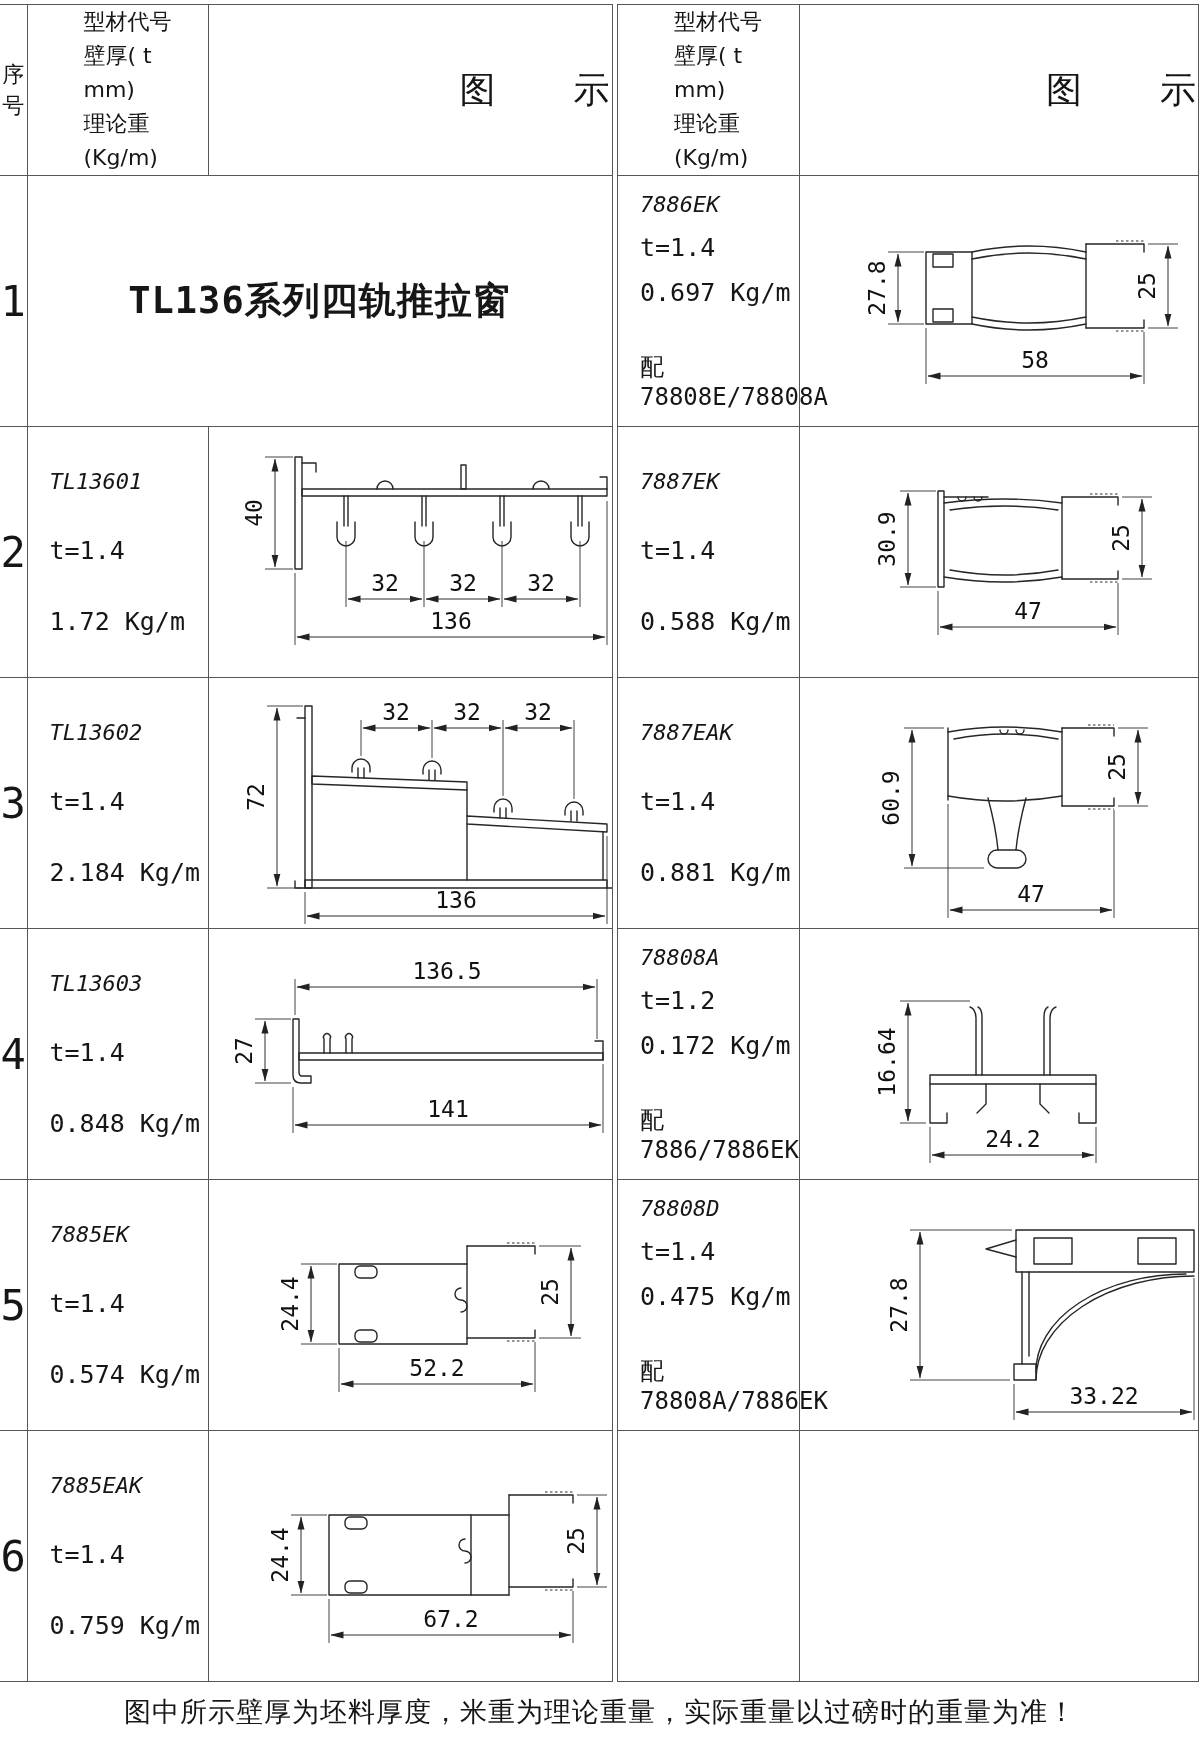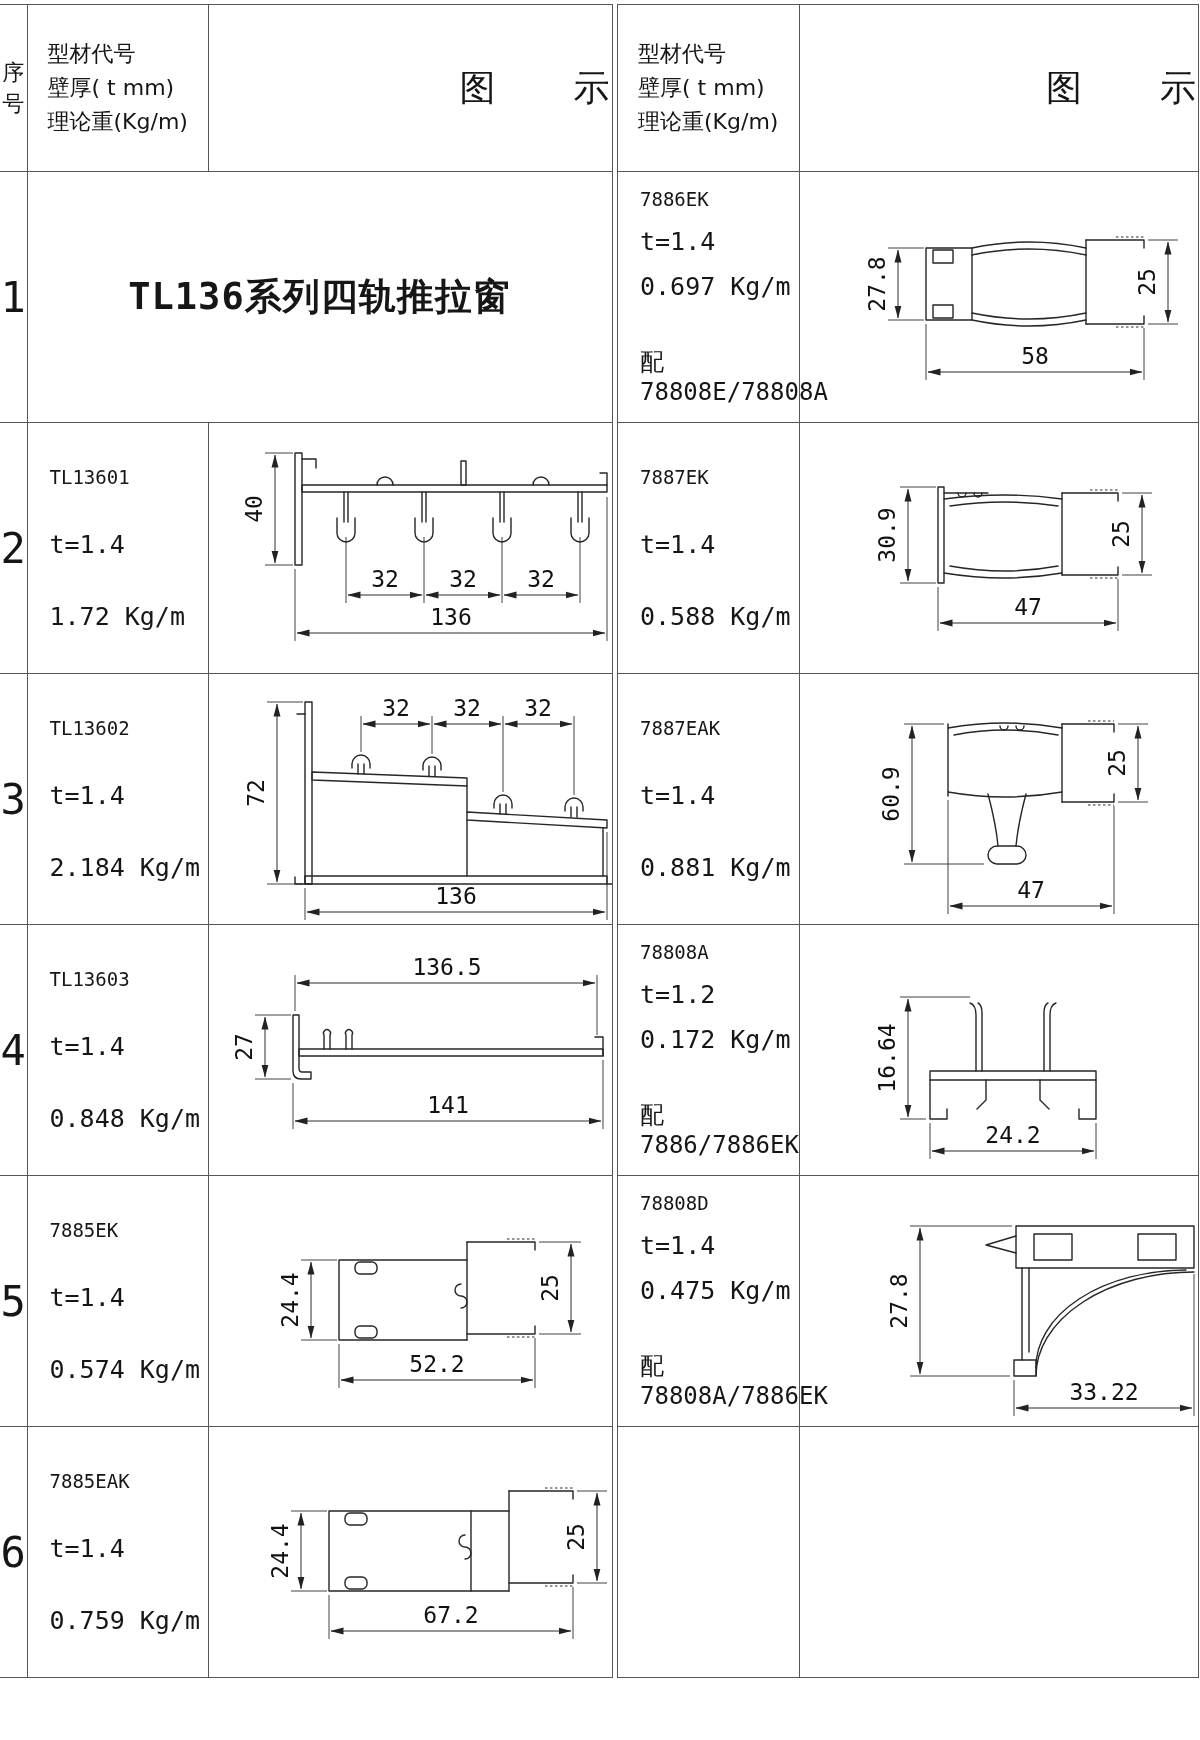--- a/index.html
+++ b/index.html
@@ -9,31 +9,31 @@
   td{border:1px solid #565656;padding:0;vertical-align:middle;}
   .tbl{position:absolute;top:4px;}
   .tbl-left{left:0;width:612px;}
   .tbl-right{left:617px;width:581px;}
   .tbl-left td:first-child{border-left:none;}
   tr.hdr td{height:166px;}
   tr.row td{height:250px;}
   
   .seq-hdr{text-align:center;font-size:22px;}
   .seq-hdr div{line-height:1.0;margin:9px 0;}
-  .spec-hdr{font-size:22px;}
+  .spec-hdr{font-size:22px;padding-left:36px;}
   .spec-hdr div{padding-left:20px;line-height:1.55;}
   .diag-hdr{text-align:right;font-size:36px;letter-spacing:2px;padding-left:12px;}
   
   .seq-cell{text-align:center;font-family:"DejaVu Sans Mono",monospace;font-size:42px;}
   .title-cell{text-align:center;font-size:37px;font-weight:700;letter-spacing:1px;
               font-family:"DejaVu Sans Mono","DejaVu Sans",sans-serif;}
   .spec-cell{height:100%;}
   .spec-inner{display:flex;flex-direction:column;justify-content:space-evenly;
               height:250px;padding-left:22px;box-sizing:border-box;}
-  .code{font-family:"DejaVu Sans Mono",monospace;font-size:19px;}
+  .code{font-family:"DejaVu Sans Mono",monospace;font-size:22px;font-style:italic;}
   .thick,.weight{font-family:"DejaVu Sans Mono",monospace;font-size:25px;}
   .pair{font-family:"DejaVu Sans Mono","DejaVu Sans",sans-serif;font-size:24px;margin-top:28px;}
   .diag-cell{vertical-align:top;}
   .diag-cell svg{display:block;}
   
   .p{fill:none;stroke:#262626;stroke-width:1.4;stroke-linecap:round;stroke-linejoin:round;}
   .x{stroke:#2c2c2c;stroke-width:0.9;fill:none;}
   .d{stroke:#2c2c2c;stroke-width:1;fill:none;
      marker-start:url(#arr);marker-end:url(#arr);}
   .sr{stroke:#2c2c2c;stroke-width:1.2;fill:none;stroke-dasharray:2.5 2.5;}
@@ -507,13 +507,14 @@
       </td>
     </tr>
 
     <tr class="row">
       <td></td>
       <td></td>
     </tr>
   </tbody>
     </table>
 
+  <div class="footer">图中所示壁厚为坯料厚度，米重为理论重量，实际重量以过磅时的重量为准！</div>
 </div>
 
 </body></html>

